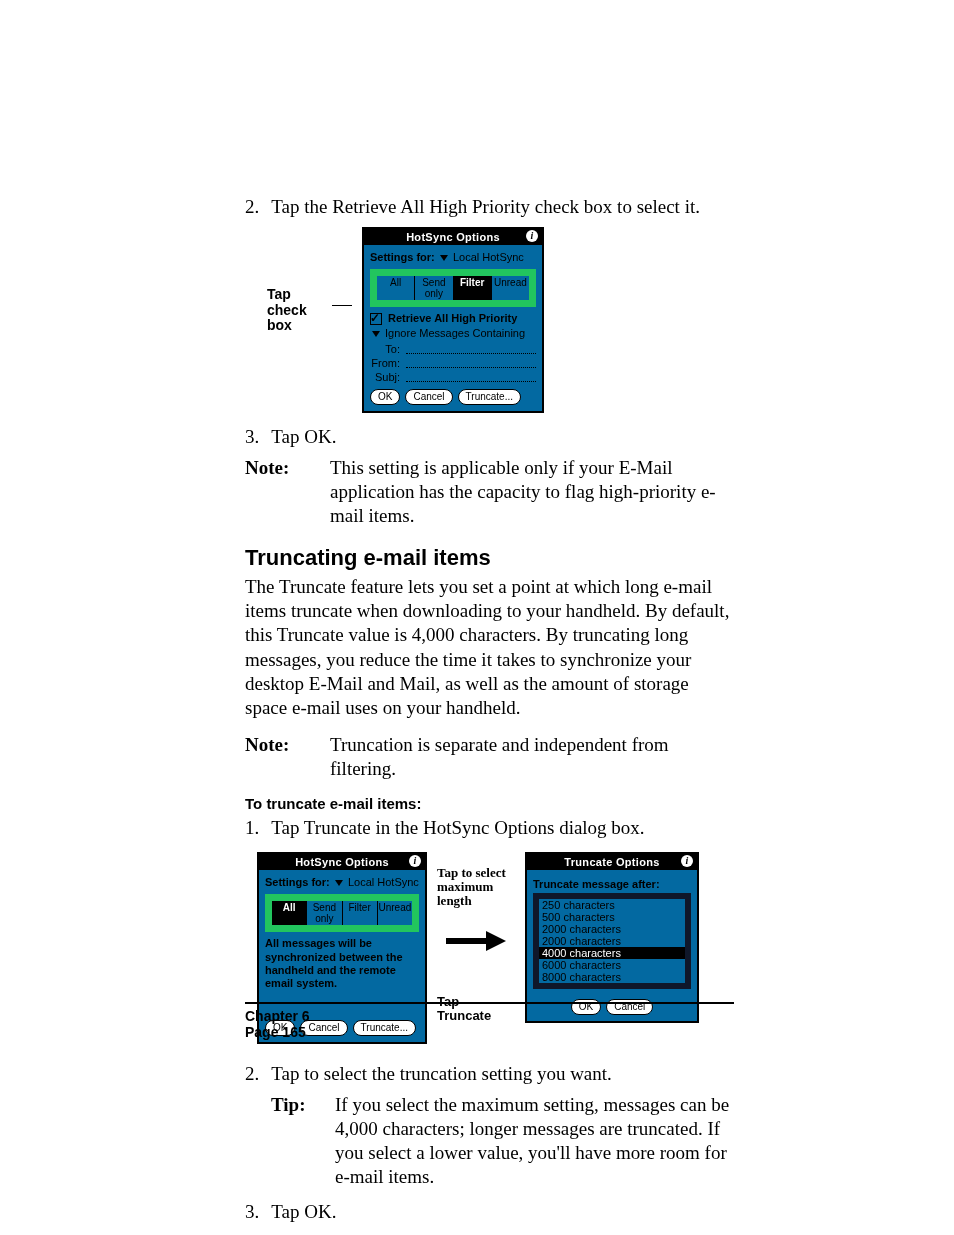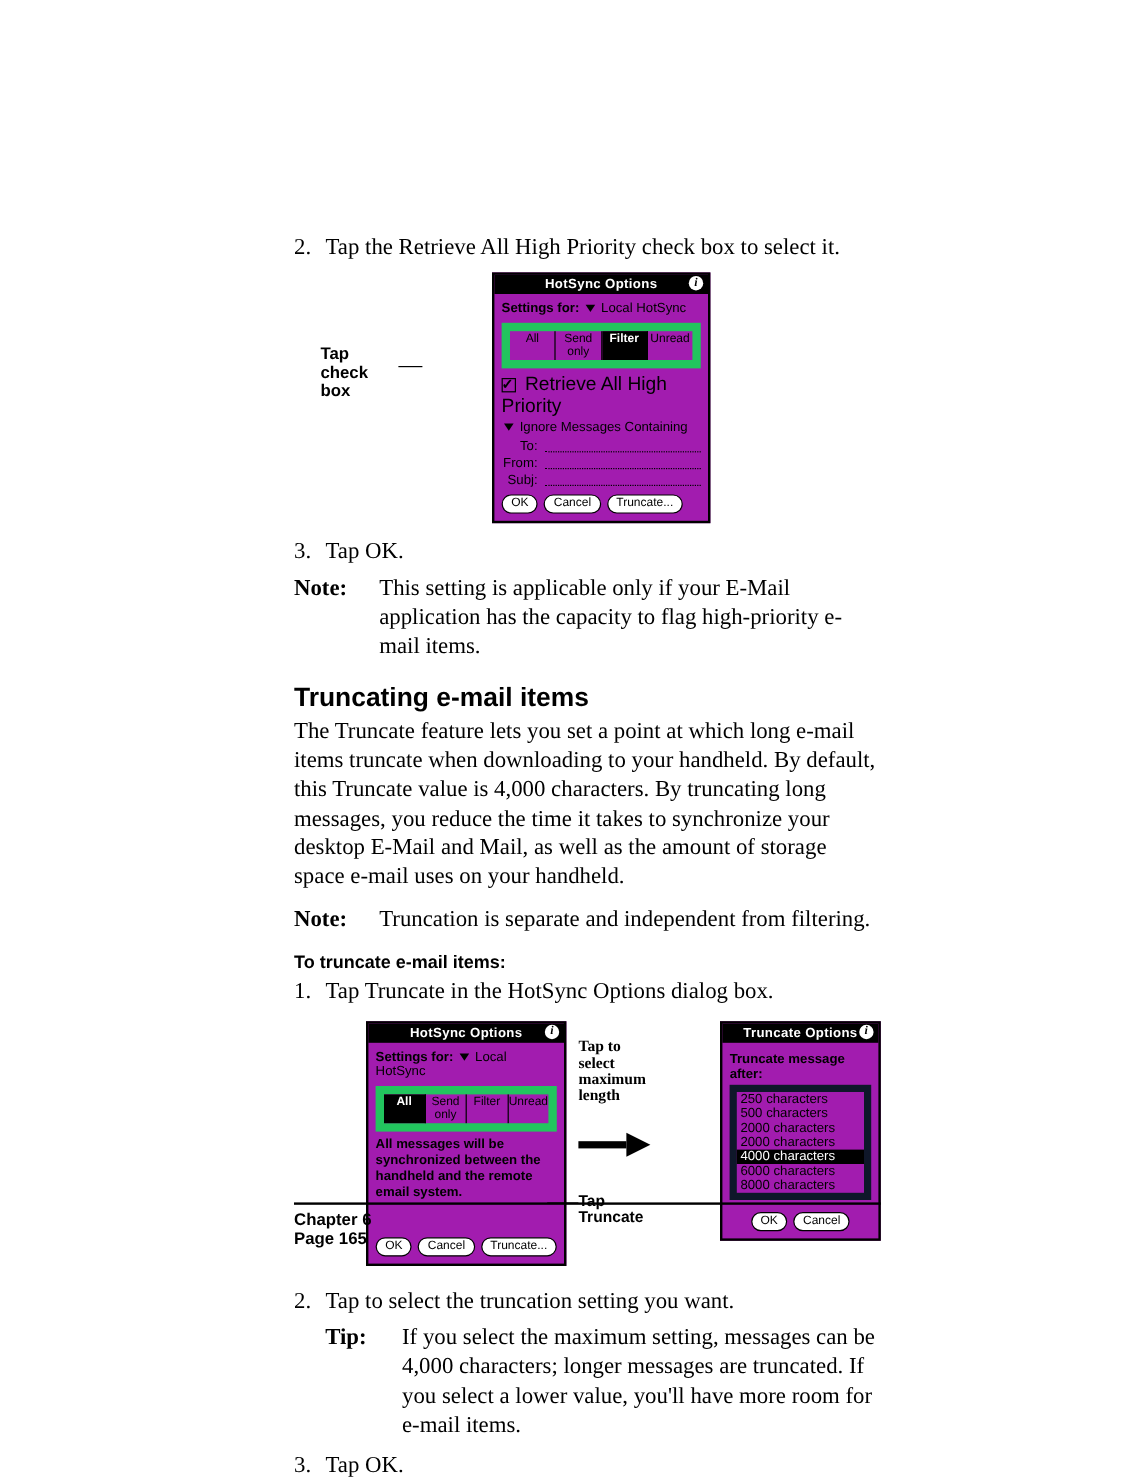--- a/index.html
+++ b/index.html
@@ -21,21 +21,21 @@
     line-height: 1.28;
   }
   .num-list {
     display: flex;
     gap: 12px;
     margin-bottom: 6px;
   }
   .num-list .num { min-width: 14px; }
   .note-row {
     display: flex;
-    gap: 16px;
+    gap: 30px;
     margin: 6px 0 14px;
   }
   .note-label { font-weight: bold; min-width: 55px; }
   .note-body { max-width: 420px; }
   .tip-row {
     display: flex;
     gap: 28px;
     margin: 4px 0 10px 26px;
   }
   .tip-label { font-weight: bold; min-width: 36px; }
@@ -91,22 +91,21 @@
     flex: 0 0 20px;
     border-top: 1px solid #000;
     margin-top: 78px;
   }
 
   .palm {
     width: 178px;
     border: 2px solid #000;
     font-family: Arial, Helvetica, sans-serif;
     font-size: 11px;
-    background: #a21caf;
-    margin-left: 48px;
+    background: #0369a1;
   }
   .palm2 { width: 166px; }
   .palm3 { width: 170px; }
   .palm-title {
     background: #000;
     color: #fff;
     text-align: center;
     font-weight: 900;
     padding: 2px 0;
     position: relative;
@@ -151,21 +150,21 @@
   .tab {
     flex: 1;
     text-align: center;
     font-size: 10px;
     padding: 1px 0;
     border-right: 1px solid #000;
   }
   .tab:last-child { border-right: none; }
   .tab.sel { background: #000; color: #fff; font-weight: bold; }
 
-  .check-row { font-weight: 400; font-size: 16px; margin: 2px 0; }
+  .check-row { font-weight: 700; font-size: 11px; margin: 2px 0; }
   .chk {
     display: inline-block;
     width: 10px; height: 10px;
     border: 1px solid #000;
     margin-right: 3px;
     vertical-align: middle;
     position: relative;
   }
   .chk.checked::after {
     content: "✓";

